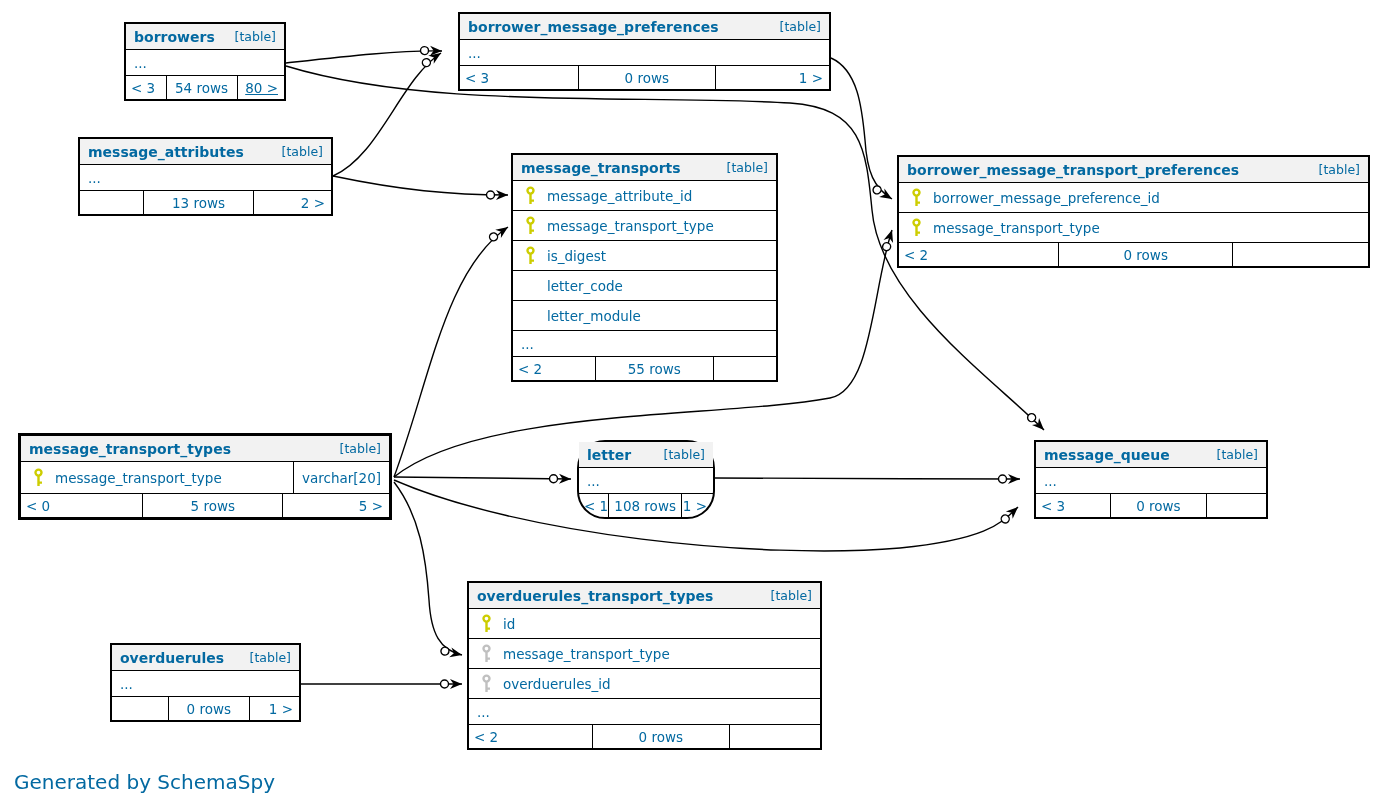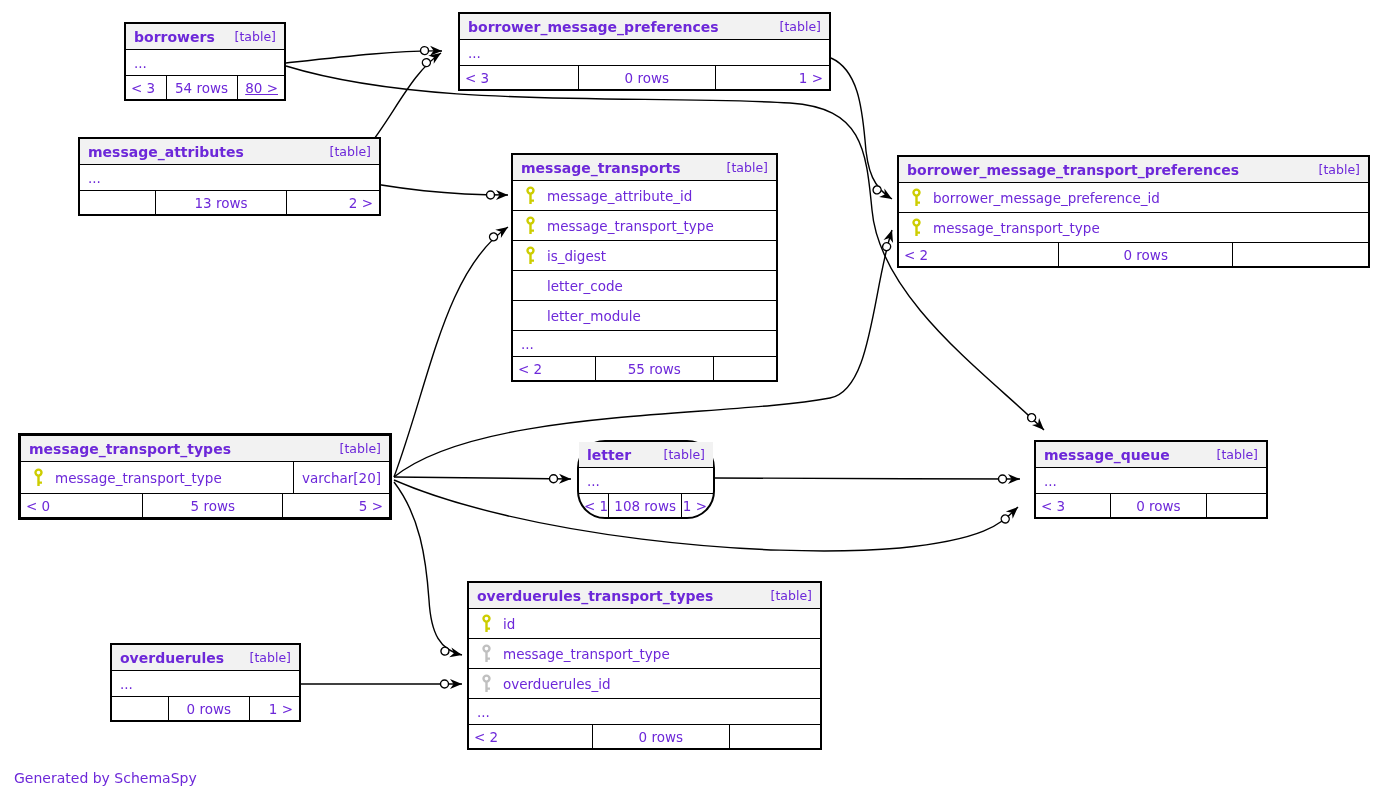--- a/index.html
+++ b/index.html
@@ -1,38 +1,38 @@
 <!DOCTYPE html>
 <html><head>
 <meta charset="utf-8">
 <style>
   html,body{margin:0;padding:0;background:#fff;}
   #canvas{position:relative;width:1385px;height:801px;background:#ffffff;overflow:hidden;
-          font-family:"DejaVu Sans","Liberation Sans",sans-serif;color:#6d28d9;}
+          font-family:"DejaVu Sans","Liberation Sans",sans-serif;color:#0369a1;}
   #edge-layer{position:absolute;left:0;top:0;z-index:1;}
   #tables{position:absolute;left:0;top:0;width:100%;height:100%;z-index:2;pointer-events:none;}
   .tbox{position:absolute;background:#fff;border:2px solid #000;box-sizing:border-box;
         font-size:13.5px;pointer-events:auto;}
   .tbox.emph{border-width:3px;}
   .thead{display:flex;justify-content:space-between;align-items:center;background:#f2f2f2;
          height:25px;padding:0 8px;}
   .tname{font-weight:bold;font-size:14px;white-space:nowrap;}
   .tbadge{font-size:12.5px;white-space:nowrap;margin-left:14px;}
   .trow{border-top:1.5px solid #000;display:flex;align-items:center;height:29px;white-space:nowrap;}
   .trow.ellipsis{height:25px;padding-left:8px;}
   .keyicon{flex:0 0 34px;display:flex;align-items:center;justify-content:center;height:100%;}
   .collabel{white-space:nowrap;}
   .coltype{margin-left:auto;border-left:1.5px solid #000;align-self:stretch;display:flex;
            align-items:center;justify-content:center;flex:0 0 95px;}
   .tfoot{border-top:1.5px solid #000;display:flex;height:23px;align-items:stretch;font-size:13.5px;}
   .fcell{display:flex;align-items:center;box-sizing:border-box;overflow:hidden;}
   .fcell.f0{padding-left:5px;justify-content:flex-start;}
   .fcell.f1{justify-content:center;border-left:1.5px solid #000;}
   .fcell.f2{justify-content:flex-end;padding-right:6px;border-left:1.5px solid #000;}
-  #caption{position:absolute;left:14px;top:770px;font-size:14px;z-index:2;}
+  #caption{position:absolute;left:14px;top:770px;font-size:20px;z-index:2;}
 </style>
 </head>
 <body>
 
 <div id="canvas">
   <svg id="edge-layer" width="1385" height="801">
     <defs>
       <marker id="relend" markerUnits="userSpaceOnUse" markerWidth="24" markerHeight="14" viewBox="0 0 24 14" refX="23" refY="7" orient="auto">
         <path d="M23,7 L11,2 L14.6,7 L11,12 Z" fill="#000" stroke="none"></path>
         <circle cx="5.5" cy="7" r="4" fill="#fff" stroke="#000" stroke-width="1.4"></circle>
@@ -72,21 +72,21 @@
           <span class="tname">borrower_message_preferences</span>
           <span class="tbadge">[table]</span>
         </div>
         <div class="trow ellipsis">...</div>
         <div class="tfoot">
           <span class="fcell f0" style="width: 32%;">&lt; 3</span>
           <span class="fcell f1" style="width: 37%;">0 rows</span>
           <span class="fcell f2" style="width: 31%;">1 &gt;</span>
         </div>
       </div>
-      <div class="tbox" style="left: 78px; top: 137px; width: 303px;">
+      <div class="tbox" style="left: 78px; top: 137px; width: 255px;">
         <div class="thead">
           <span class="tname">message_attributes</span>
           <span class="tbadge">[table]</span>
         </div>
         <div class="trow ellipsis">...</div>
         <div class="tfoot">
           <span class="fcell f0" style="width: 25%;"></span>
           <span class="fcell f1" style="width: 44%;">13 rows</span>
           <span class="fcell f2" style="width: 31%;">2 &gt;</span>
         </div>

